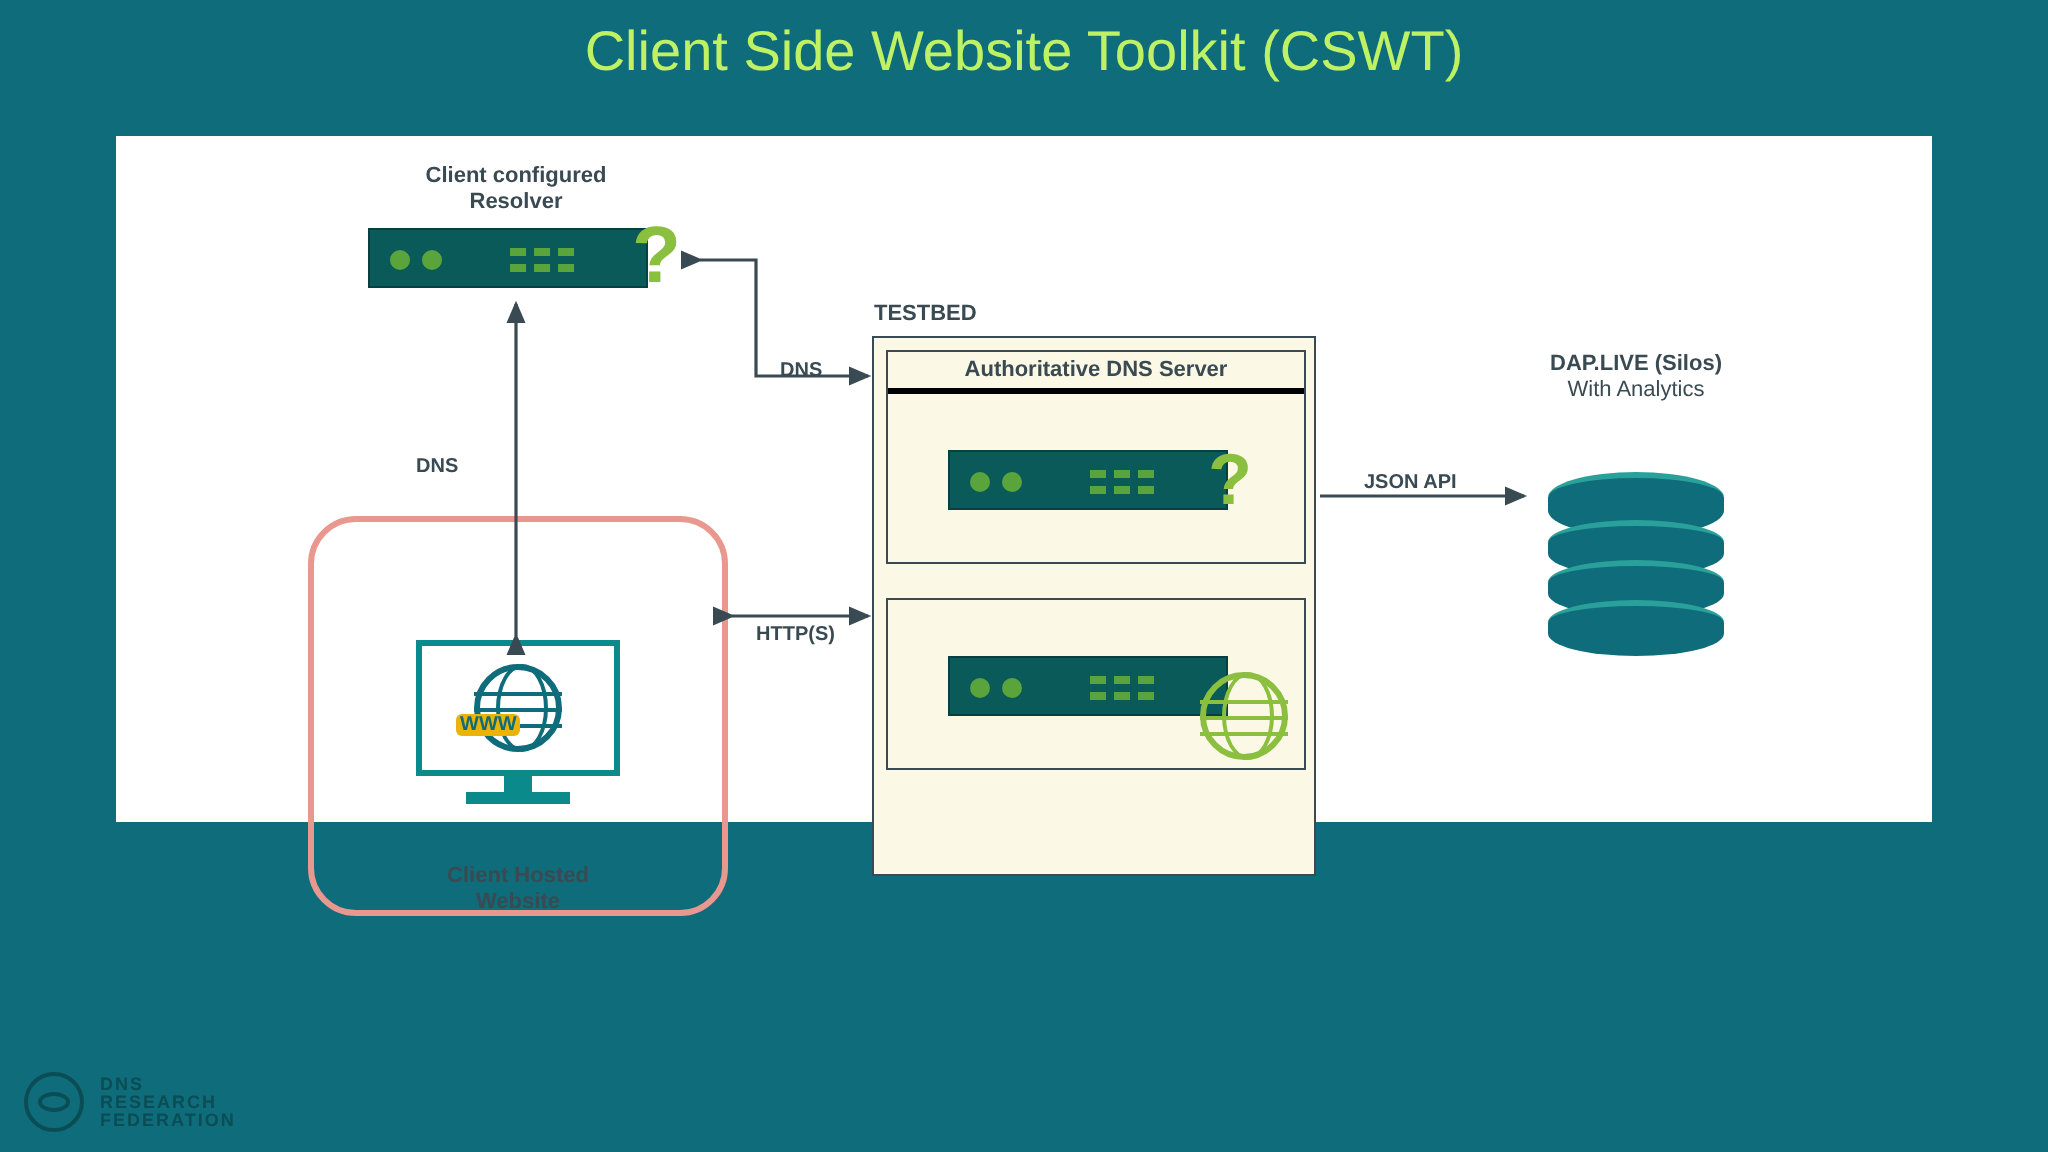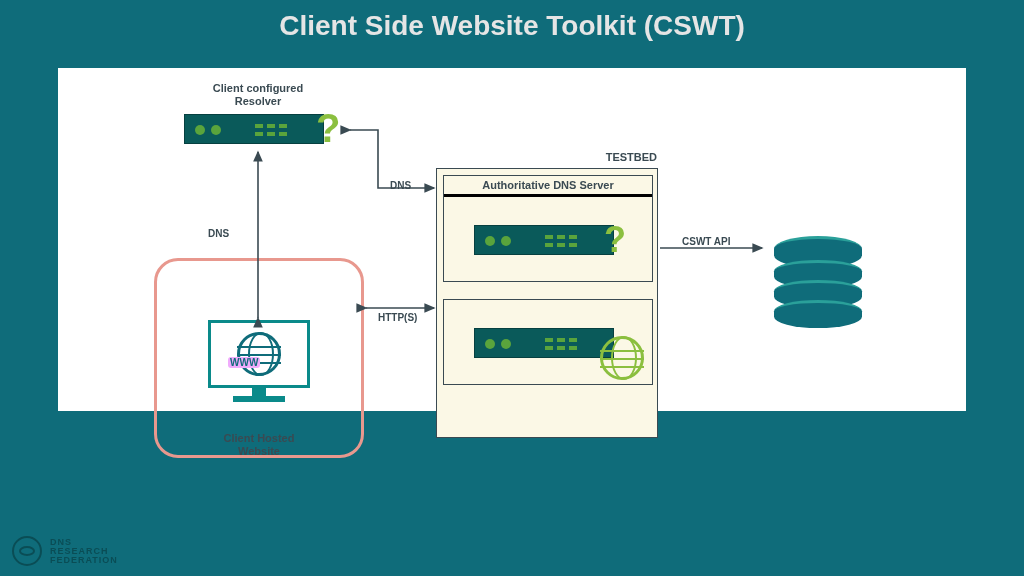--- a/index.html
+++ b/index.html
@@ -4,25 +4,25 @@
 <style>
   * { box-sizing: border-box; margin: 0; padding: 0; }
   body {
     width: 1024px; height: 576px;
     background: #0f6c7a;
     font-family: Arial, Helvetica, sans-serif;
     position: relative;
     overflow: hidden;
   }
   .title {
-    color: #e5e5e5;
+    color: #bef264;
     font-size: 28px;
     text-align: center;
     padding-top: 10px;
-    font-weight: 700;
+    font-weight: 400;
   }
   .canvas {
     position: absolute;
     left: 58px; top: 68px;
     width: 908px; height: 343px;
     background: #fff;
   }
   .label {
     position: absolute;
     font-size: 11px;
@@ -68,21 +68,21 @@
   
   .testbed {
     position:absolute;
     left:378px; top:100px;
     width:222px; height:270px;
     border:1px solid #3a4a52;
     background:#fbf8e6;
   }
   .testbed-title {
     position:absolute; top:-18px; width:100%;
-    text-align:right; font-size:11px; font-weight:800; color:#3a4a52;
+    text-align:left; font-size:11px; font-weight:800; color:#3a4a52;
   }
   .tb-sub {
     position:absolute; left:6px; width:210px;
     border:1px solid #3a4a52;
     background:#fbf8e6;
   }
   .tb-sub .hdr {
     font-size:11px; font-weight:700; text-align:center;
     padding:3px 0; border-bottom:3px solid #000000; color:#3a4a52;
   }
@@ -152,21 +152,21 @@
       <div style="display:flex; flex-direction:column; align-items:center; color:#0f6c7a">
         <span class="globe">
           <span class="h2" style="top:30%"></span>
             <span class="h2" style="top:70%"></span>
         </span>
       </div>
     </div>
     <div class="stand"></div>
       <div class="base"></div>
   </div>
-  <div style="position:absolute; left:170px; top:289px; background:#f0abfc; padding:0 2px; font-size:10px; font-weight:800; color:#0f6c7a; border-radius:3px">WWW</div>
+  <div style="position:absolute; left:170px; top:289px; background:#eab308; padding:0 2px; font-size:10px; font-weight:800; color:#0f6c7a; border-radius:3px">WWW</div>
   <div class="label" style="left:140px; top:364px; width:122px; white-space:pre-line">Client Hosted
 Website</div>
 
   <div class="testbed">
     <div class="testbed-title">TESTBED</div>
     <div class="tb-sub" style="top:6px">
       <div class="hdr">Authoritative DNS Server</div>
       <div class="body">
         <div class="server" style="left:30px; top:28px">
             <div class="bars"></div>
@@ -180,20 +180,24 @@
             <div class="bars"></div>
           </div>
         <span class="globe" style="position:absolute; left:156px; top:36px; color:#8bbf3f">
           <span class="h2" style="top:30%"></span>
             <span class="h2" style="top:70%"></span>
         </span>
       </div>
     </div>
   </div>
 
+  <div class="label" style="left:690px; top:108px; width:140px">
+    <span>DAP.LIVE (Silos)</span><br>
+    <span style="font-weight:400">With Analytics</span>
+  </div>
   <div class="db">
     <div class="cyl"></div>
       <div class="cyl"></div>
       <div class="cyl"></div>
       <div class="cyl"></div>
   </div>
 
   <svg class="arrows">
     <defs>
       <marker id="ah" markerWidth="8" markerHeight="8" refX="6" refY="3" orient="auto">
@@ -206,21 +210,21 @@
     <path d="M292 62 L320 62 L320 120 L376 120" fill="none" stroke="#3a4a52" stroke-width="1.6" marker-end="url(#ah)" marker-start="url(#ah)"></path>
 
     <line x1="308" y1="240" x2="376" y2="240" stroke="#3a4a52" stroke-width="1.6" marker-end="url(#ah)" marker-start="url(#ah)"></line>
 
     <line x1="602" y1="180" x2="704" y2="180" stroke="#3a4a52" stroke-width="1.6" marker-end="url(#ah)"></line>
   </svg>
 
   <div class="edge-label" style="left:150px; top:160px">DNS</div>
   <div class="edge-label" style="left:332px; top:112px">DNS</div>
   <div class="edge-label" style="left:320px; top:244px">HTTP(S)</div>
-  <div class="edge-label" style="left:624px; top:168px">CSWT API</div>
+  <div class="edge-label" style="left:624px; top:168px">JSON API</div>
 
 </div>
 
 <div class="footer-logo">
   <div class="ring">
       <div class="inner"></div>
     </div>
   <div class="txt">
     <div>DNS</div>
     <div>RESEARCH</div>

